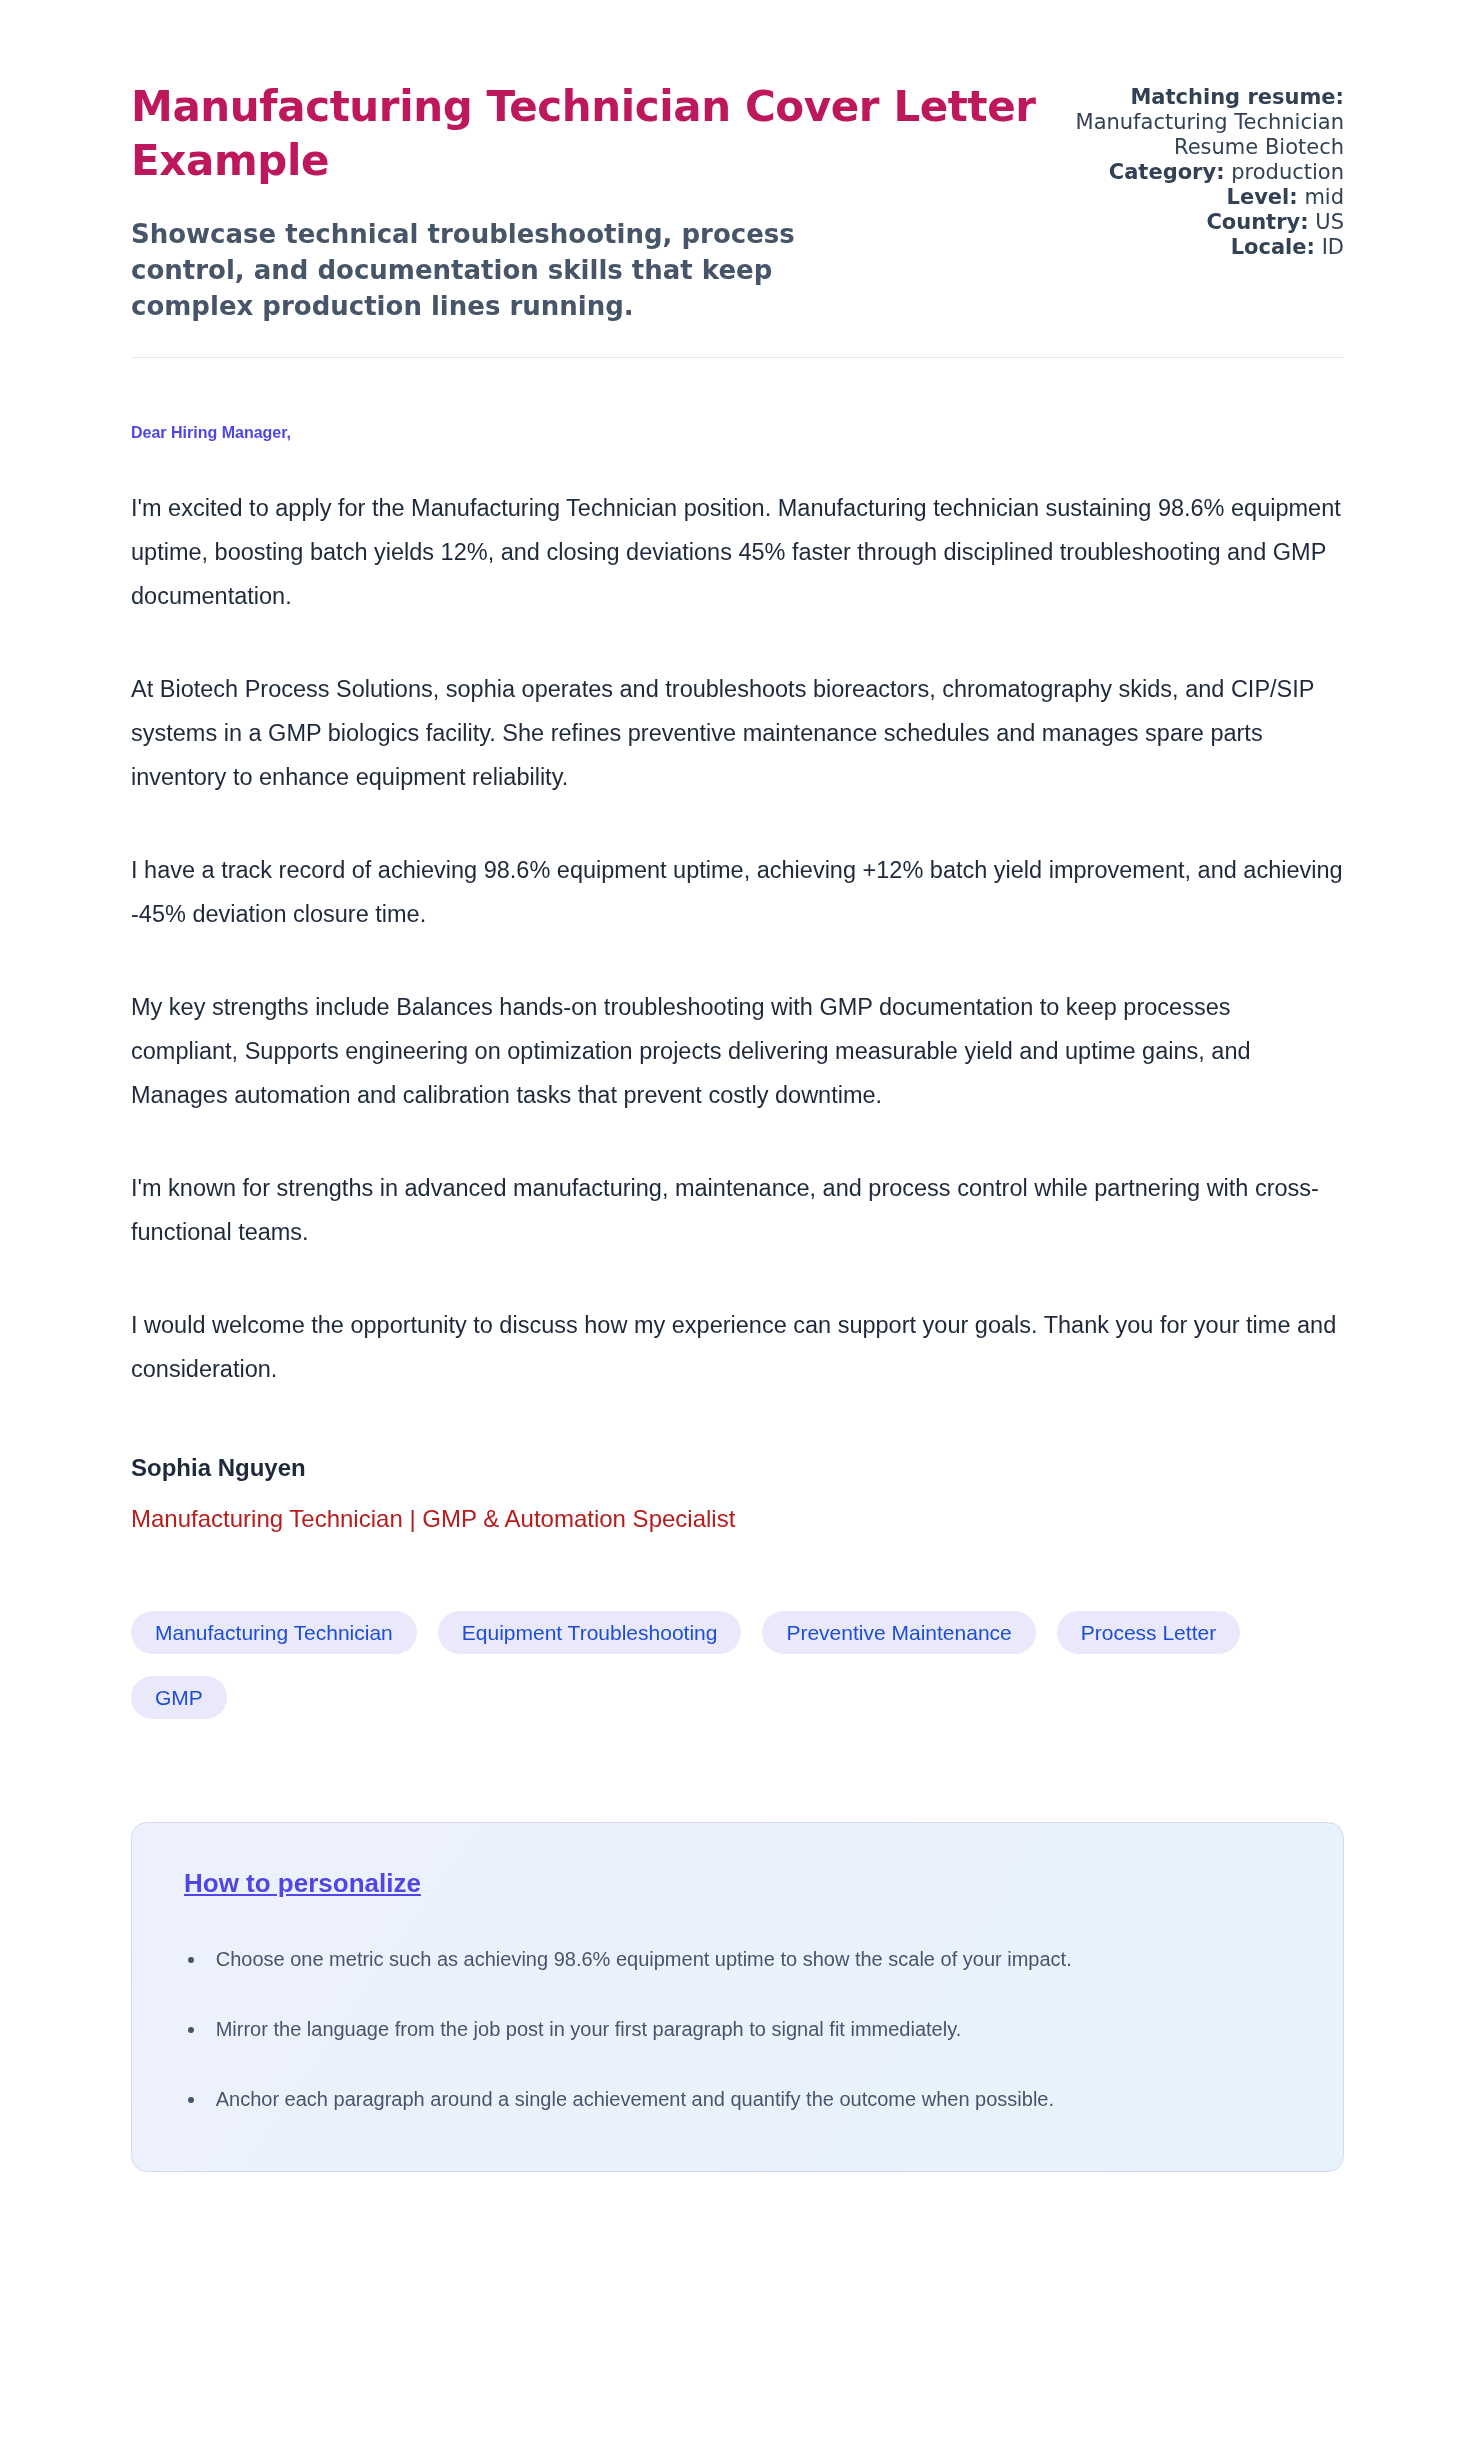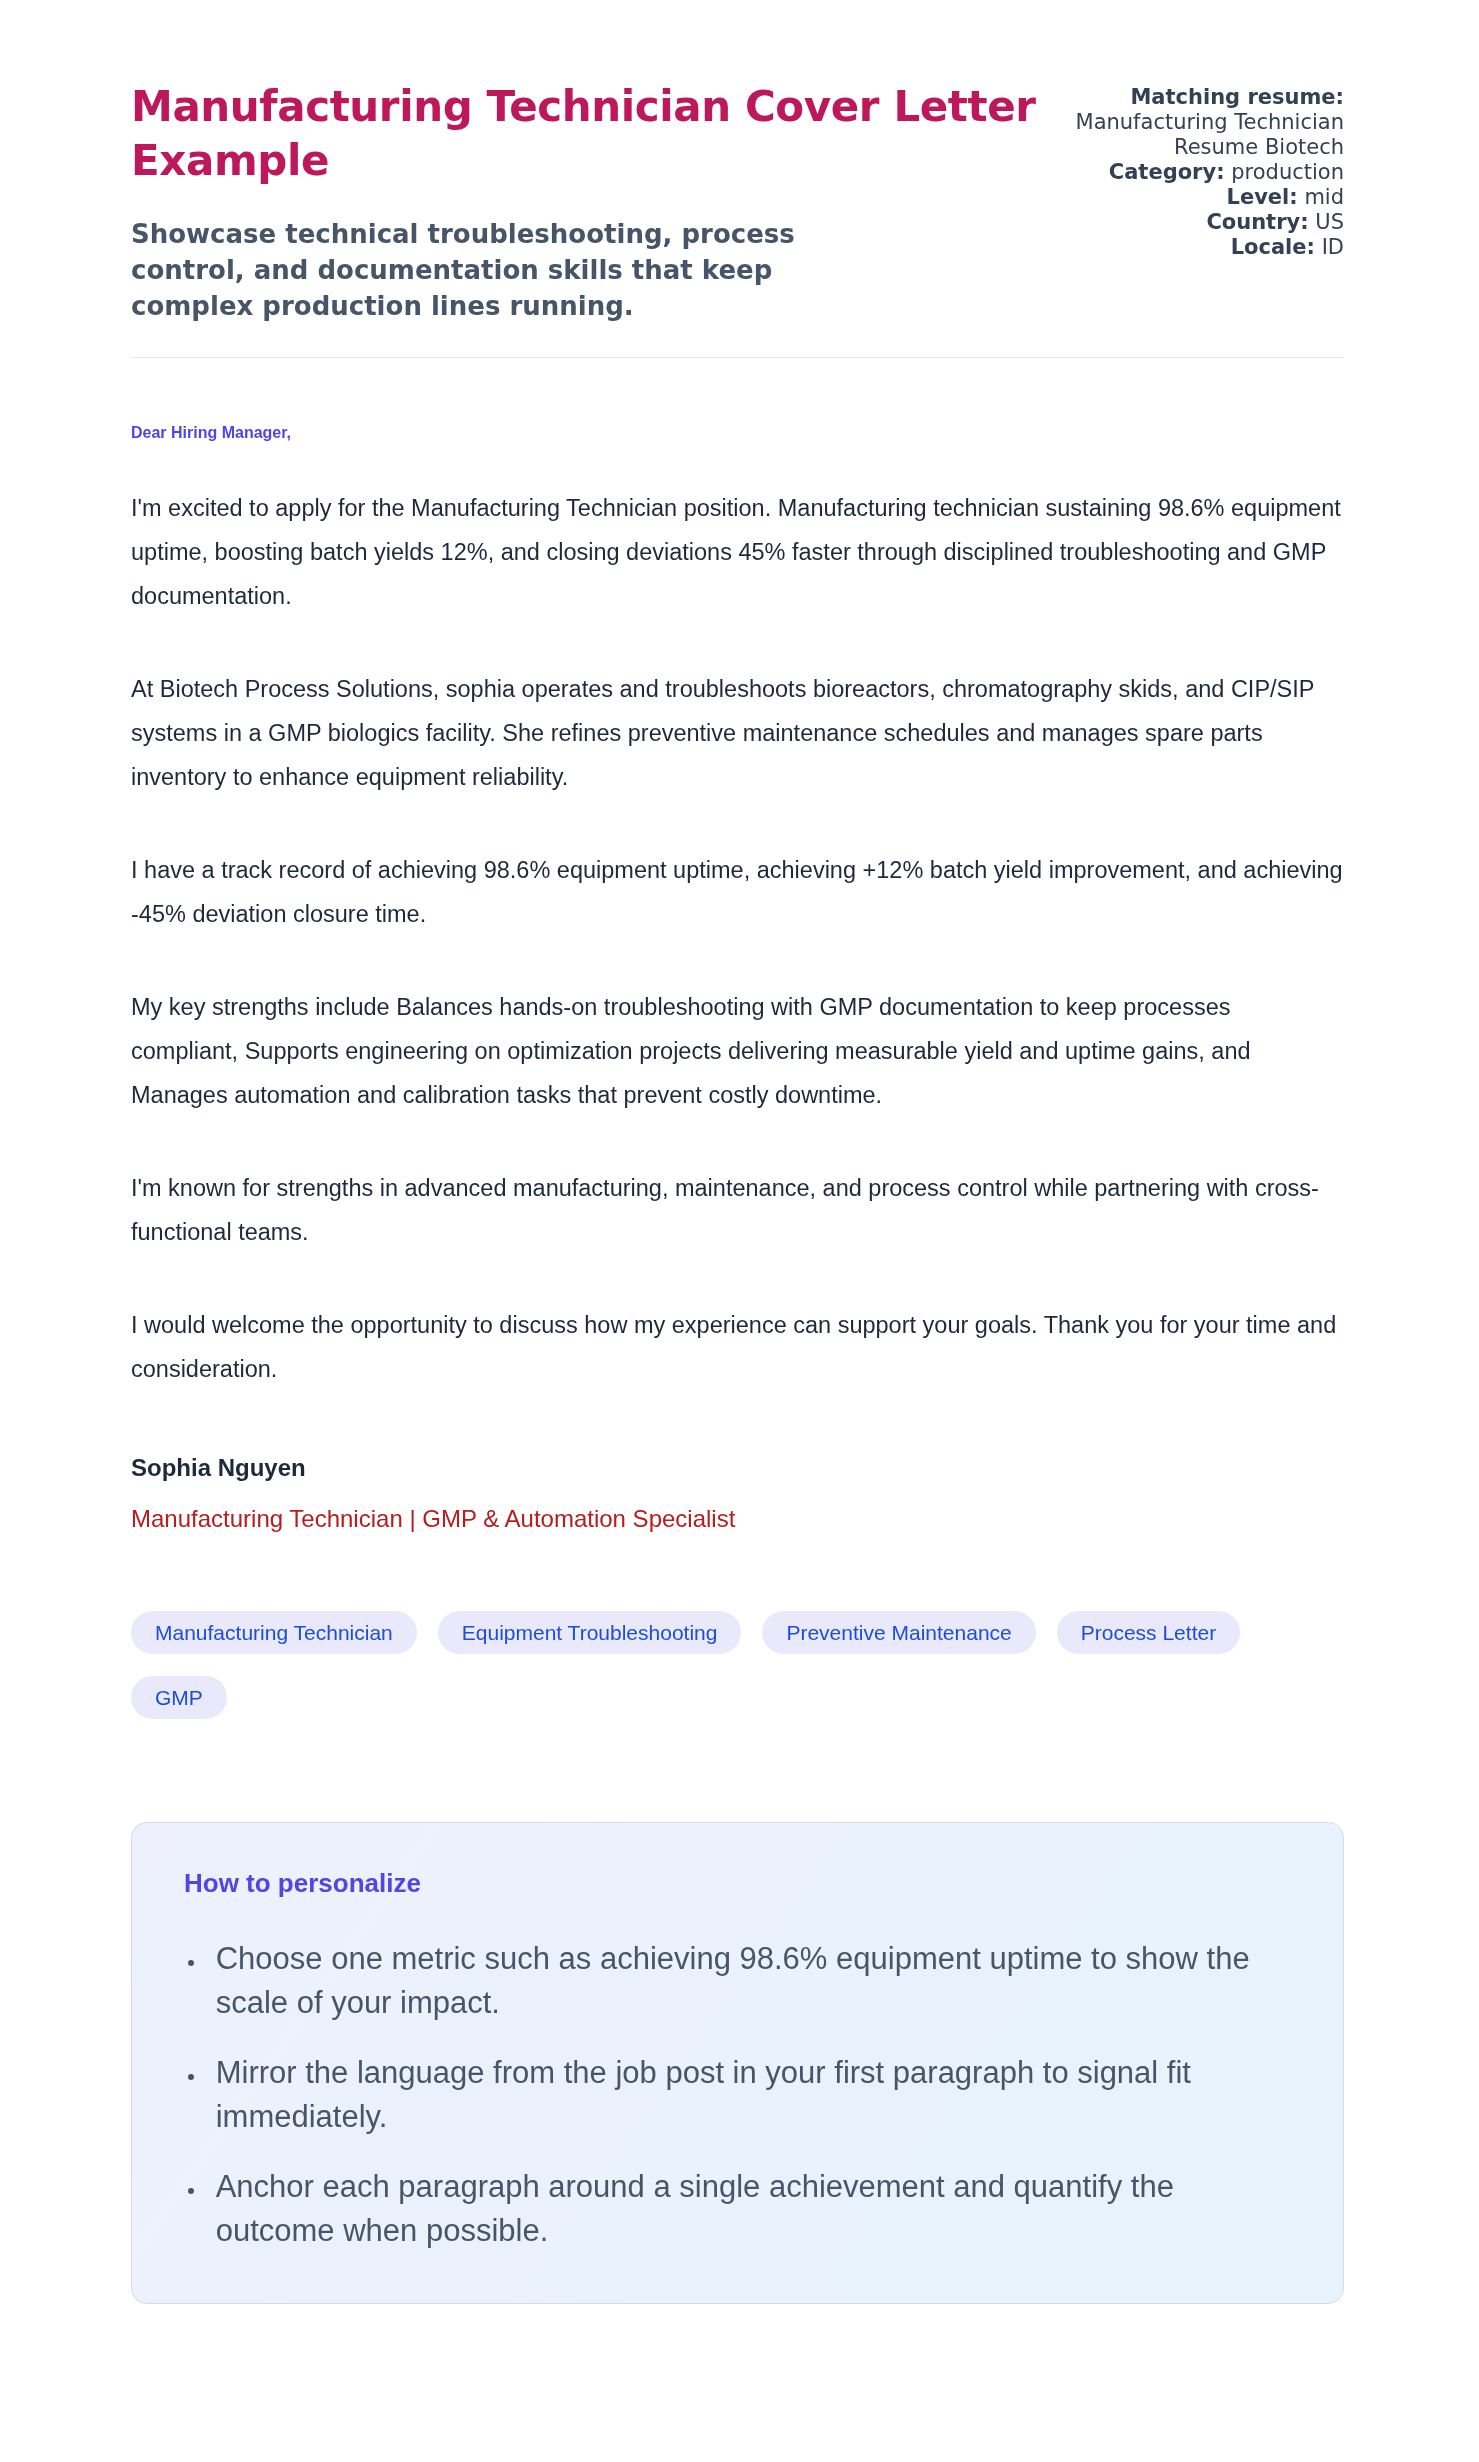--- a/index.html
+++ b/index.html
@@ -106,28 +106,29 @@
     border: 0.9px solid #d9d8f3;
     border-radius: 15.7px;
     padding: 45px 52px 50px 38px;
     max-width: 1214px;
   }
   .card h2 {
     font-size: 26px;
     font-weight: 700;
     color: #4f46e5;
     margin-left: 14px;
+    text-decoration: underline;
   }
   .card ul {
     margin-top: 38px;
     padding-left: 37px;
     list-style: disc;
   }
   .card li {
-    font-size: 31px;
+    font-size: 20px;
     line-height: 44px;
     color: #475569;
     margin-bottom: 26px;
     padding-left: 8.7px;
   }
   .card li::marker { color: #475569; font-size: 21px; }
   .card li:last-child { margin-bottom: 0; }
 </style>
 </head>
 <body>

